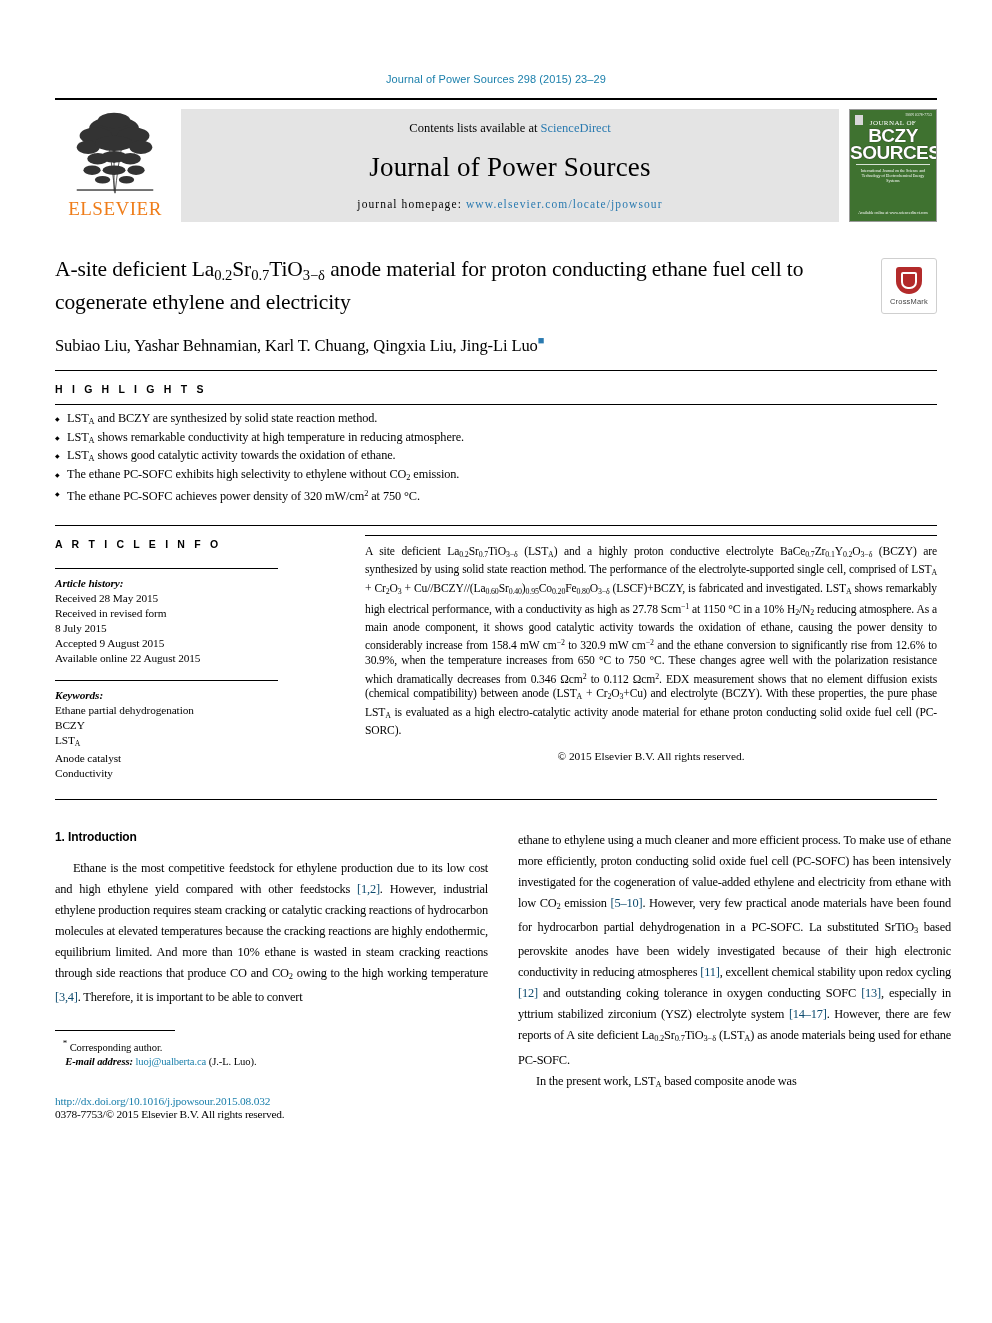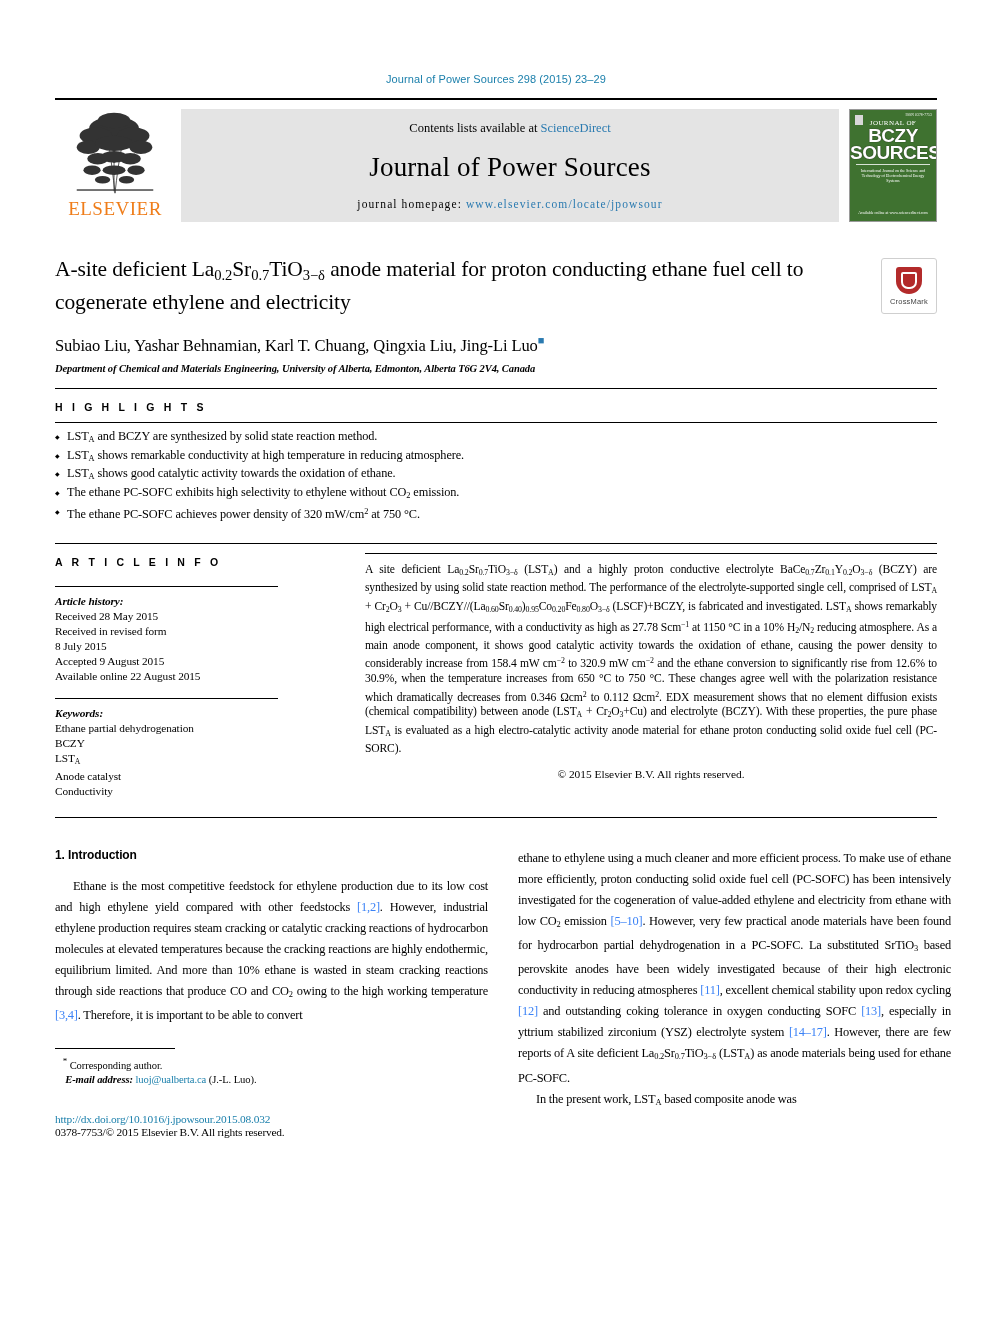--- a/index.html
+++ b/index.html
@@ -200,21 +200,21 @@
   }
   .para {
     font-size: 12.4px;
     line-height: 21px;
     text-align: justify;
     text-indent: 18px;
     letter-spacing: -.2px;
     margin: 0;
   }
   .para.cont { text-indent: 0; }
-  .ref { color: #3b82f6; }
+  .ref { color: #0c4a6e; }
 
   
   .footnote-wrap { margin-top: 22px; }
   .fn-rule { width: 120px; border-top: 1px solid #000; margin-bottom: 5px; }
   .fn-line { font-size: 10.6px; line-height: 14px; letter-spacing:-.1px; }
   .fn-line .starmark { font-size: 9px; vertical-align: super; }
   .fn-line .em { font-style: italic; font-weight:bold; }
   .fn-line a, .link { color: #1a7fab; text-decoration: none; }
 
   .doi-block { margin-top: 26px; }
@@ -294,21 +294,20 @@
   <div class="title-block">
     <div class="crossmark">
       <div class="cm-shield"></div>
       <div class="cm-label">CrossMark</div>
     </div>
 
     <h1 class="paper-title">A-site deficient La<sub>0.2</sub>Sr<sub>0.7</sub>TiO<sub>3−δ</sub> anode material for proton conducting ethane fuel cell to cogenerate ethylene and electricity</h1>
 
     <div class="authors"><span>Subiao Liu, Yashar Behnamian, Karl T. Chuang, Qingxia Liu, Jing-Li Luo</span><span class="star">■</span></div>
 
-    <div class="affiliation">Department of Chemical and Materials Engineering, University of Alberta, Edmonton, Alberta T6G 2V4, Canada</div>
   </div>
 
   <div class="section-rule-top"></div>
   <div class="hl-wrap">
     <div class="sec-head">H I G H L I G H T S</div>
     <div class="thin-rule"></div>
     <ul class="hl-list">
       <li>LST<sub>A</sub> and BCZY are synthesized by solid state reaction method.</li>
       <li>LST<sub>A</sub> shows remarkable conductivity at high temperature in reducing atmosphere.</li>
       <li>LST<sub>A</sub> shows good catalytic activity towards the oxidation of ethane.</li>

